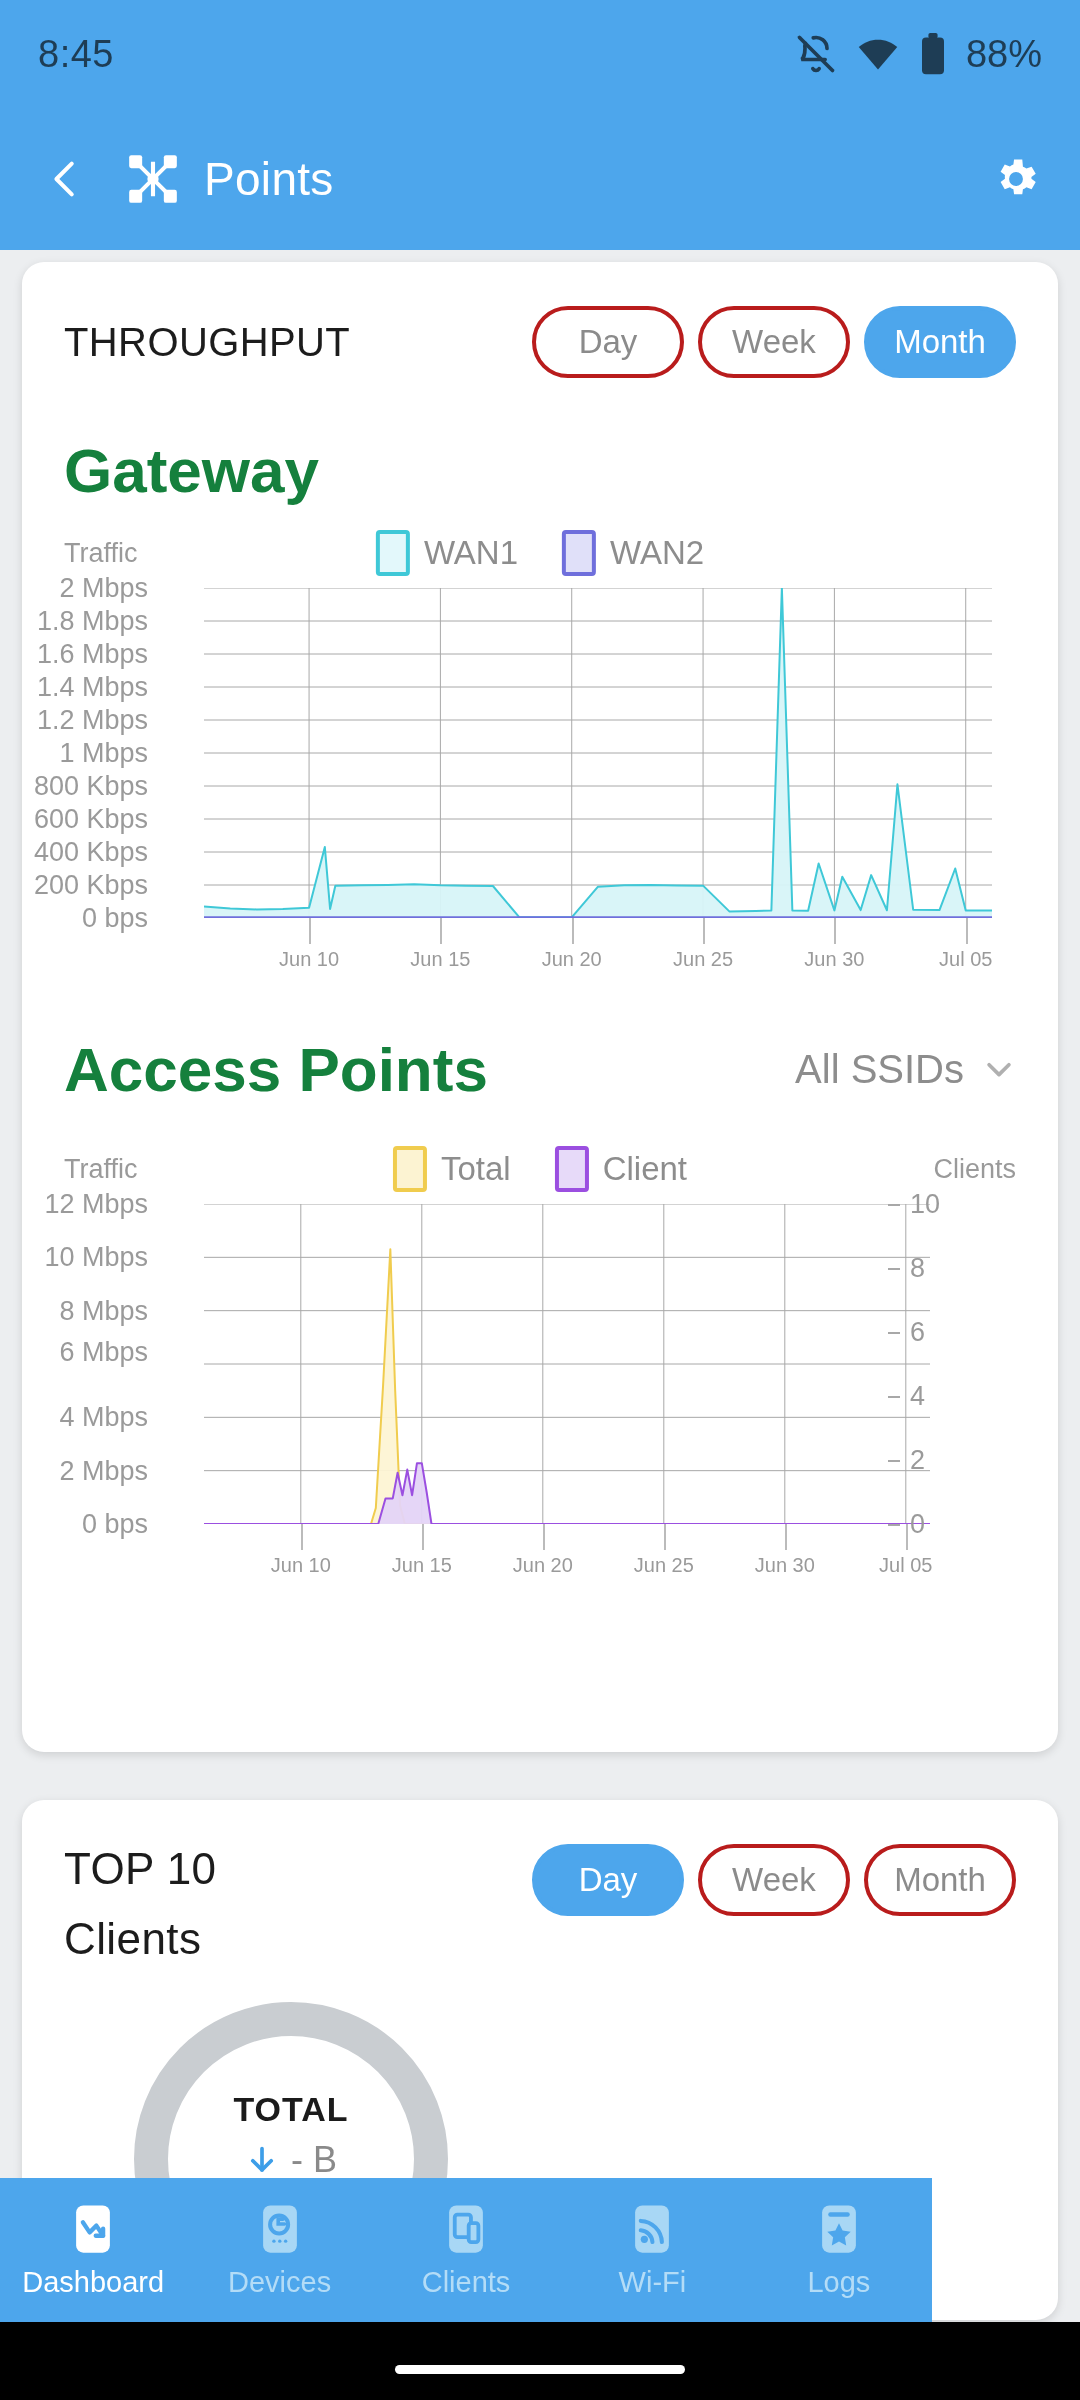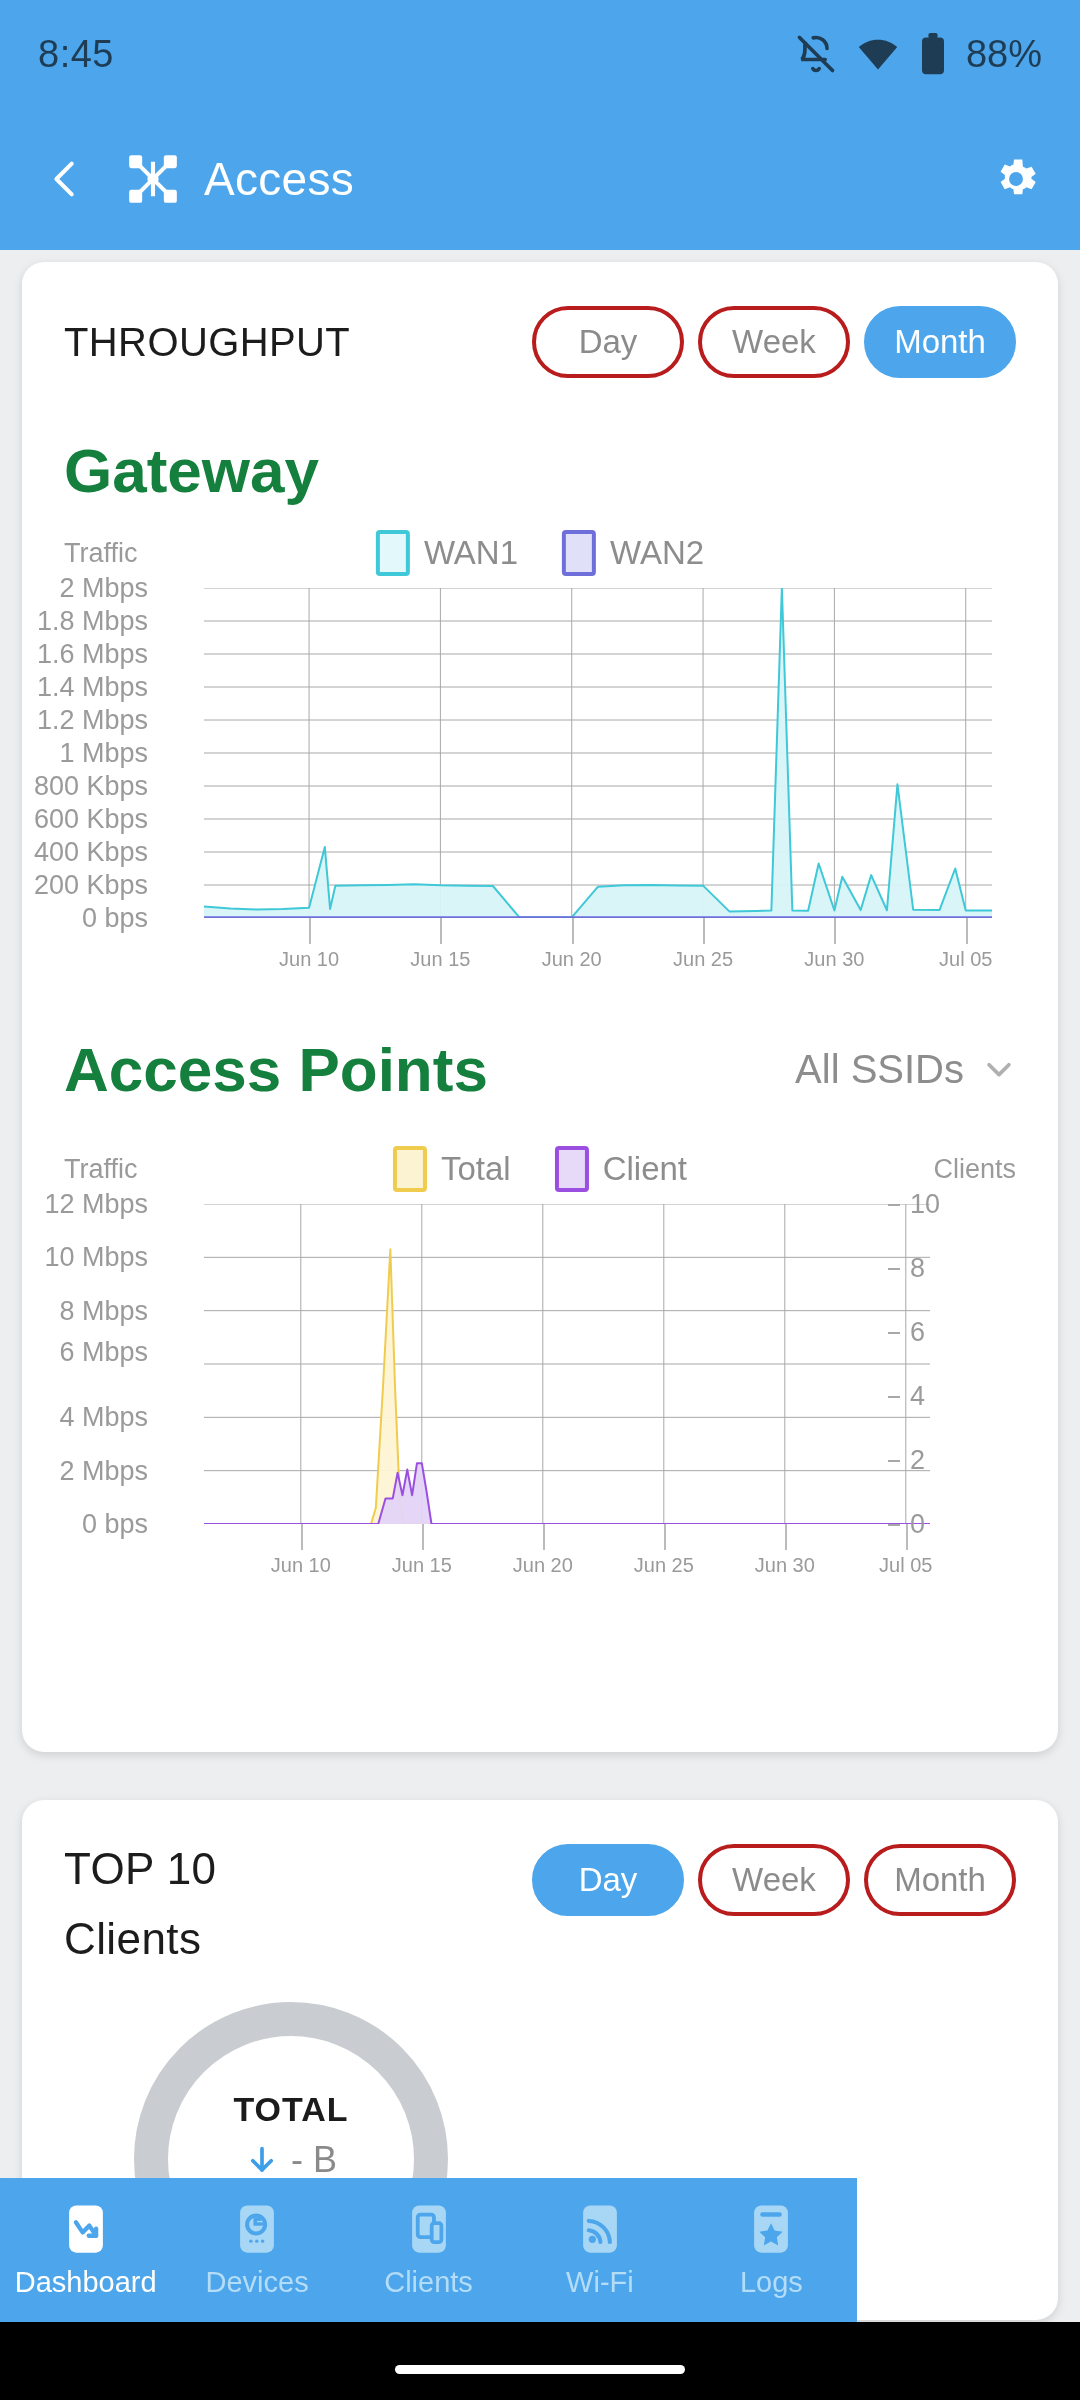--- a/index.html
+++ b/index.html
@@ -76,21 +76,21 @@
   .ssid-label { font-size: 40px; color:#8d8d8d; }
 
   
   .donut-area { position:relative; display:flex; justify-content:center; }
   .donut-text { position:absolute; width:100%; text-align:center; }
   .donut-total { font-size: 34px; font-weight:700; color:#1b1b1b; letter-spacing:1px;}
   .donut-val { font-size: 36px; color:#8a8a8a; display:flex; align-items:center; justify-content:center; gap:12px; margin-top:10px;}
 
   
   .bottomnav {
-    position:absolute; left:0; bottom: 78px; width:857px; height: 144px;
+    position:absolute; left:0; bottom: 78px; width:932px; height: 144px;
     background:#4da6ec; display:flex; align-items:center;
   }
   .navitem { flex:1; display:flex; flex-direction:column; align-items:center; gap:10px; }
   .navlabel { font-size: 29px; }
   .navitem.active .navlabel { color:#ffffff; }
   .navitem .navlabel { color: #b3dcf7; }
   .gesture-area { position:absolute; left:0; bottom:0; width:1080px; height:78px; background:#000; }
   .gesture-bar { position:absolute; left:50%; transform:translateX(-50%); bottom:26px; width:290px; height:9px; border-radius:6px; background:#fff; }
 </style>
 </head>
@@ -132,21 +132,21 @@
     <div class="appbar-netico">
       <svg width="52" height="52" viewBox="0 0 24 24">
         <rect x="1" y="1" width="6" height="6" rx="1" fill="#fff"></rect>
         <rect x="17" y="1" width="6" height="6" rx="1" fill="#fff"></rect>
         <rect x="1" y="17" width="6" height="6" rx="1" fill="#fff"></rect>
         <rect x="17" y="17" width="6" height="6" rx="1" fill="#fff"></rect>
         <path d="M5 5 L19 19 M19 5 L5 19 M12 4 L12 20" stroke="#fff" stroke-width="1.9"></path>
         <circle cx="12" cy="12" r="2.6" fill="#fff"></circle>
       </svg>
     </div>
-    <div class="appbar-title">Access</div>
+    <div class="appbar-title">Points</div>
     <div class="appbar-gear">
       <svg width="52" height="52" viewBox="0 0 24 24" fill="#fff">
         <path d="M19.1 12.9a7.3 7.3 0 0 0 0-1.8l2-1.5-1.9-3.3-2.4.9a7.3 7.3 0 0 0-1.6-.9L14.9 3h-3.8l-.3 2.3c-.6.2-1.1.5-1.6.9l-2.4-.9-1.9 3.3 2 1.5a7.3 7.3 0 0 0 0 1.8l-2 1.5 1.9 3.3 2.4-.9c.5.4 1 .7 1.6.9l.3 2.3h3.8l.3-2.3c.6-.2 1.1-.5 1.6-.9l2.4.9 1.9-3.3-2-1.5zM12 15.2A3.2 3.2 0 1 1 12 8.8a3.2 3.2 0 0 1 0 6.4z"></path>
       </svg>
     </div>
   </div>
 
   <div class="card" id="card-throughput">
 
     <div class="sec-head" style="height:160px;">

